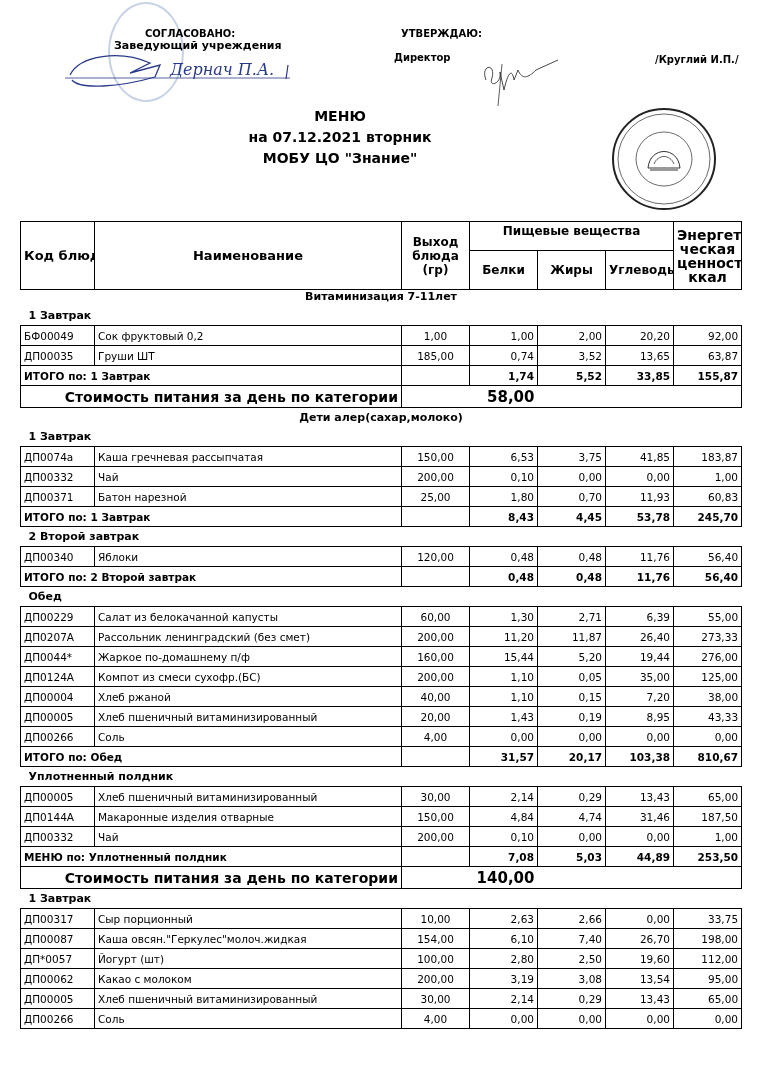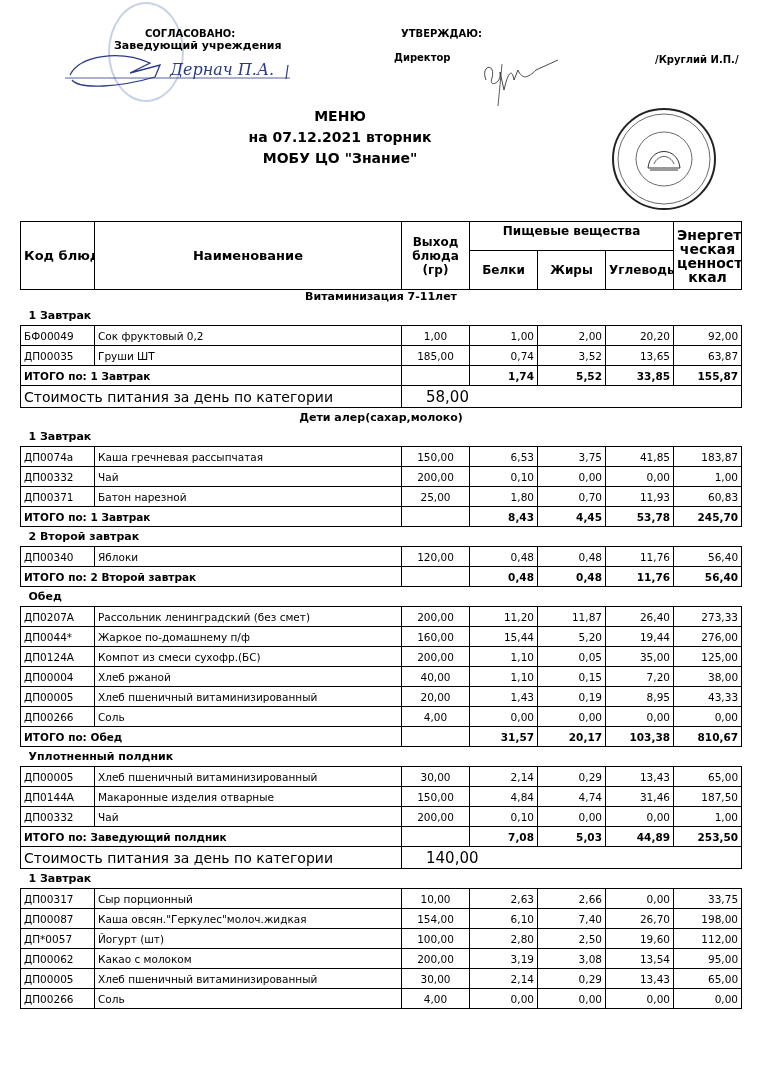--- a/index.html
+++ b/index.html
@@ -9,21 +9,21 @@
   .hdr-small { font-size: 10px; font-weight: bold; }
   .title { font-size: 14px; font-weight: bold; text-align: center; line-height: 21px; }
   table.menu { position: absolute; left: 20px; width: 721px; border-collapse: collapse; table-layout: fixed; }
   table.menu td, table.menu th { border: 1px solid #000; font-size: 10.5px; padding: 0 3px; height: 19px; white-space: nowrap; overflow: hidden; }
   table.menu th { font-weight: bold; font-size: 12px; text-align: center; line-height: 14px; }
   table.menu td.num { text-align: right; }
   table.menu td.ctr { text-align: center; }
   table.menu tr.cat td { border: none; text-align: center; font-weight: bold; font-size: 11px; height: 19px; margin-top: 21px; }
   table.menu tr.meal td { border: none; font-weight: bold; font-size: 11px; height: 19px; padding-left: 8px; }
   table.menu tr.total td { font-weight: bold; }
-  table.menu tr.cost td { font-weight: normal; font-size: 14px; height: 21px; }
+  table.menu tr.cost td { font-weight: bold; font-size: 14px; height: 21px; text-align: right; }
   table.menu tr.cost td.costval { font-size: 15px; padding-left: 24px; }
   table.menu tr.cost td.costrest { border-left: none; }
   table.menu tr.cost td.costval { border-right: none; }
   .stamp { border-radius: 50%; border: 2px solid #555; }
 </style>
 </head>
 <body>
 
 <div class="abs stamp" style="left:108px;top:2px;width:72px;height:96px;border-color:#c8d2e6;border-width:2px;"></div>
 <div class="abs hdr-small" style="left:145px;top:28px;">СОГЛАСОВАНО:</div>
@@ -188,20 +188,29 @@
         <td></td>
         <td class="num">0,48</td>
         <td class="num">0,48</td>
         <td class="num">11,76</td>
         <td class="num">56,40</td>
       </tr>
       <tr class="meal">
         <td colspan="7">Обед</td>
       </tr>
       <tr>
+        <td>ДП00229</td>
+        <td>Салат из белокачанной капусты</td>
+        <td class="ctr">60,00</td>
+        <td class="num">1,30</td>
+        <td class="num">2,71</td>
+        <td class="num">6,39</td>
+        <td class="num">55,00</td>
+      </tr>
+      <tr>
         <td>ДП0207А</td>
         <td>Рассольник ленинградский (без смет)</td>
         <td class="ctr">200,00</td>
         <td class="num">11,20</td>
         <td class="num">11,87</td>
         <td class="num">26,40</td>
         <td class="num">273,33</td>
       </tr>
       <tr>
         <td>ДП0044*</td>
@@ -280,21 +289,21 @@
       <tr>
         <td>ДП00332</td>
         <td>Чай</td>
         <td class="ctr">200,00</td>
         <td class="num">0,10</td>
         <td class="num">0,00</td>
         <td class="num">0,00</td>
         <td class="num">1,00</td>
       </tr>
       <tr class="total">
-        <td colspan="2">ИТОГО по: Заведующий полдник</td>
+        <td colspan="2">МЕНЮ по: Уплотненный полдник</td>
         <td></td>
         <td class="num">7,08</td>
         <td class="num">5,03</td>
         <td class="num">44,89</td>
         <td class="num">253,50</td>
       </tr>
       <tr class="cost">
         <td colspan="2">Стоимость питания за день по категории</td>
         <td class="costval" colspan="2">140,00</td>
         <td class="costrest" colspan="3"></td>

